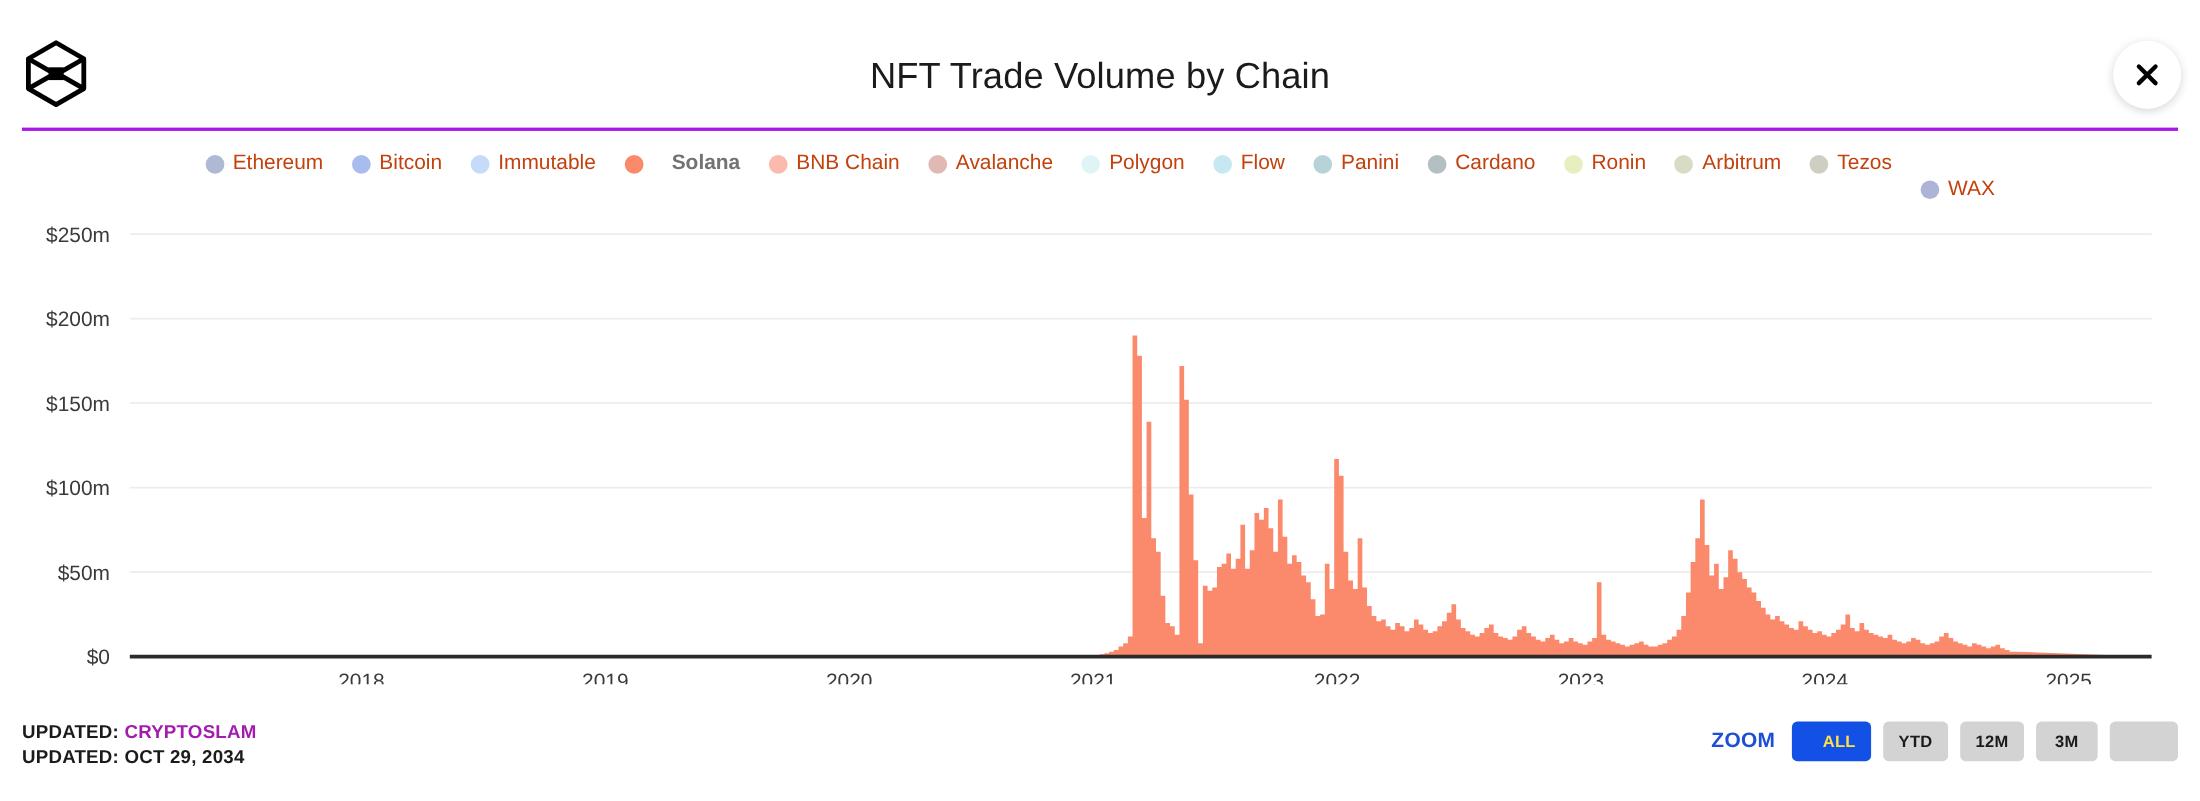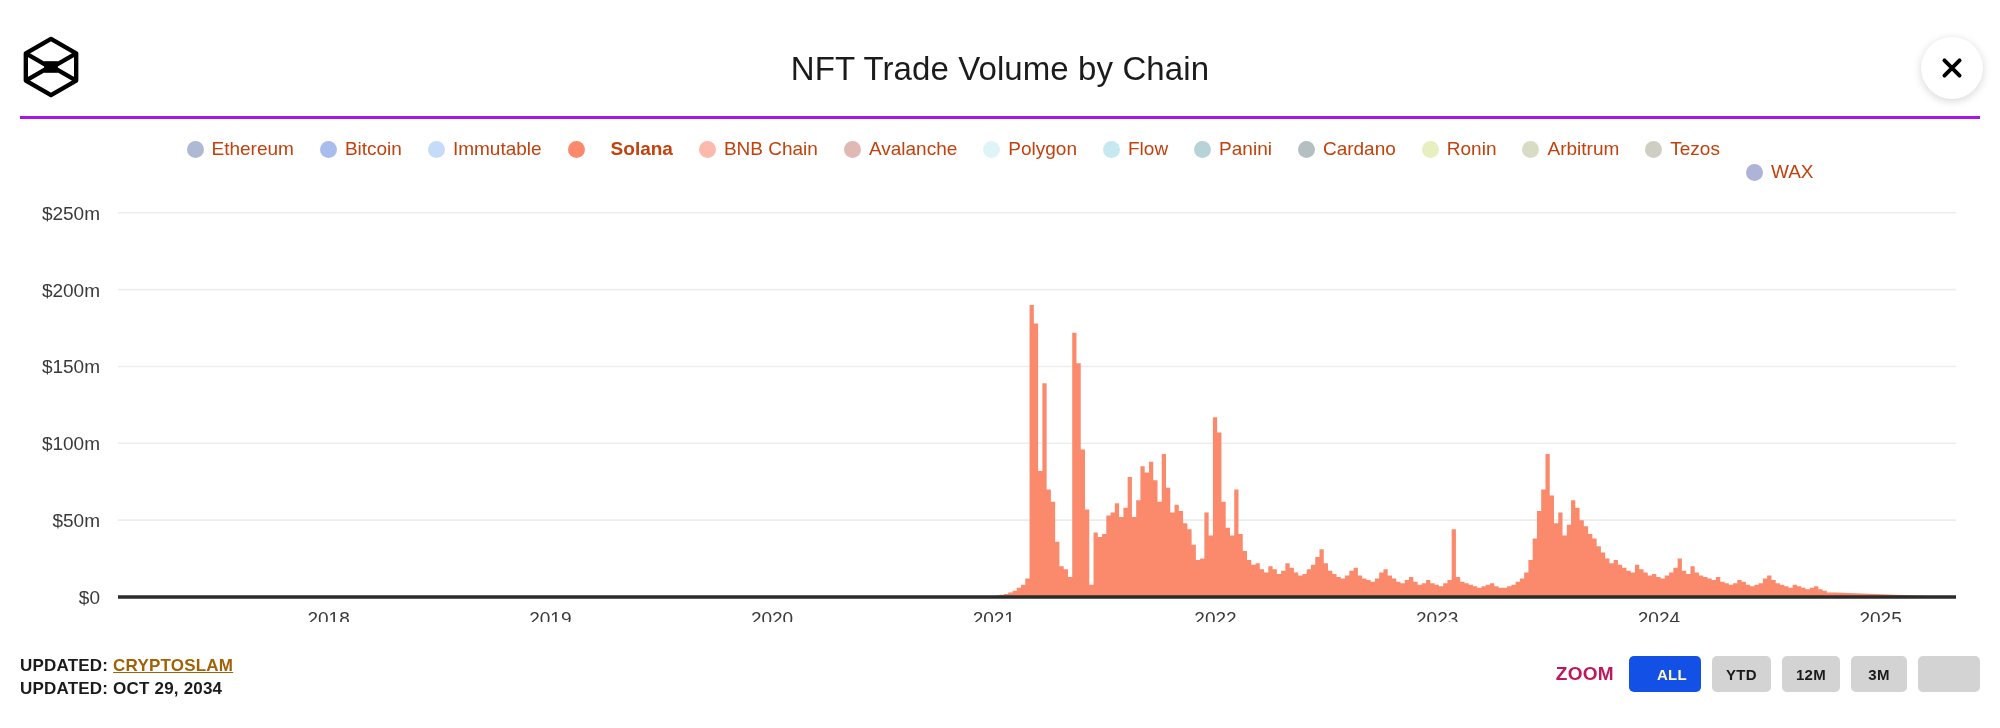--- a/index.html
+++ b/index.html
@@ -96,21 +96,21 @@
     flex: 0 0 auto;
     display: block;
   }
   .legend-label {
     font-size: 19px;
     color: #c2410c;
     font-weight: 400;
     line-height: 22px;
   }
   .legend-item.active .legend-label {
-    color: #c2410c;
+    color: #737373;
     font-weight: 700;
     margin-left: 18px;
   }
 
   
   .plot-wrap {
     position: absolute;
     left: 0; top: 172px;
     width: 2000px;
     height: 450px;
@@ -140,55 +140,54 @@
   .source-block {
     position: absolute;
     left: 20px; top: 6px;
     font-size: 17px;
     font-weight: 700;
     color: #1b1b1b;
     line-height: 23px;
     letter-spacing: 0.2px;
   }
   .source-link {
-    color: #a16207;
-    text-decoration: underline;
+    color: #a21caf;
     cursor: pointer;
   }
   .zoom-block {
     position: absolute;
     right: 20px; top: 8px;
     display: flex;
     align-items: center;
     gap: 11px;
   }
   .zoom-title {
     font-size: 19px;
     font-weight: 700;
-    color: #be185d;
+    color: #1d4ed8;
     letter-spacing: 0.3px;
     margin-right: 4px;
   }
   .zoom-btn {
     min-width: 56px;
     height: 36px;
     border: none;
     border-radius: 5px;
     background: #d3d3d3;
     color: #1b1b1b;
     font-family: "Liberation Sans", sans-serif;
     font-size: 15px;
     font-weight: 700;
     cursor: pointer;
     padding: 0 14px;
     letter-spacing: 0.3px;
   }
   .zoom-btn.active {
     background: #1350e6;
-    color: #fef9c3;
+    color: #fde047;
     padding-left: 28px;
   }
   .zoom-btn.blank {
     min-width: 62px;
     padding: 0;
   }
 </style>
 </head>
 <body>
 

